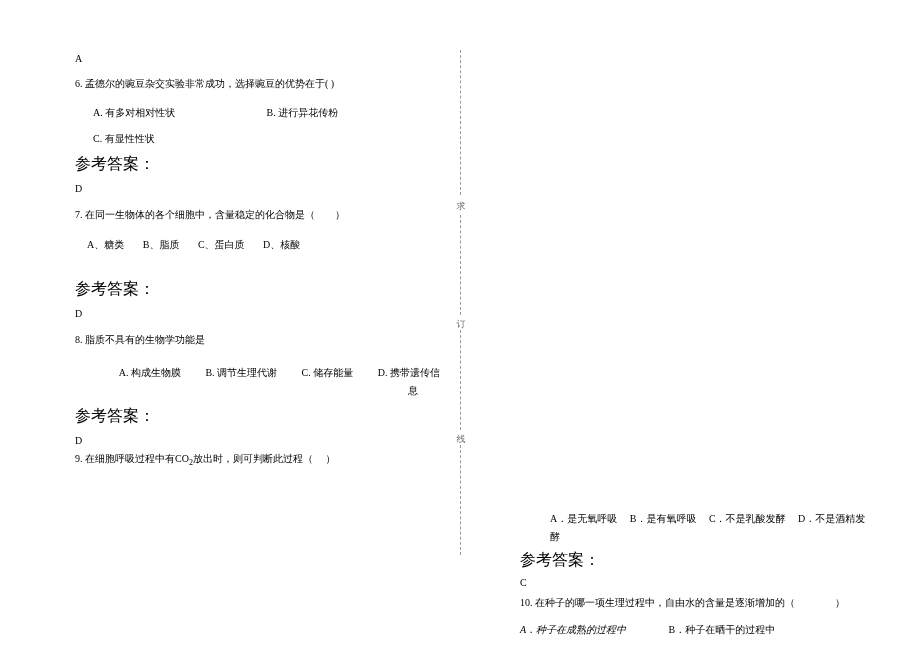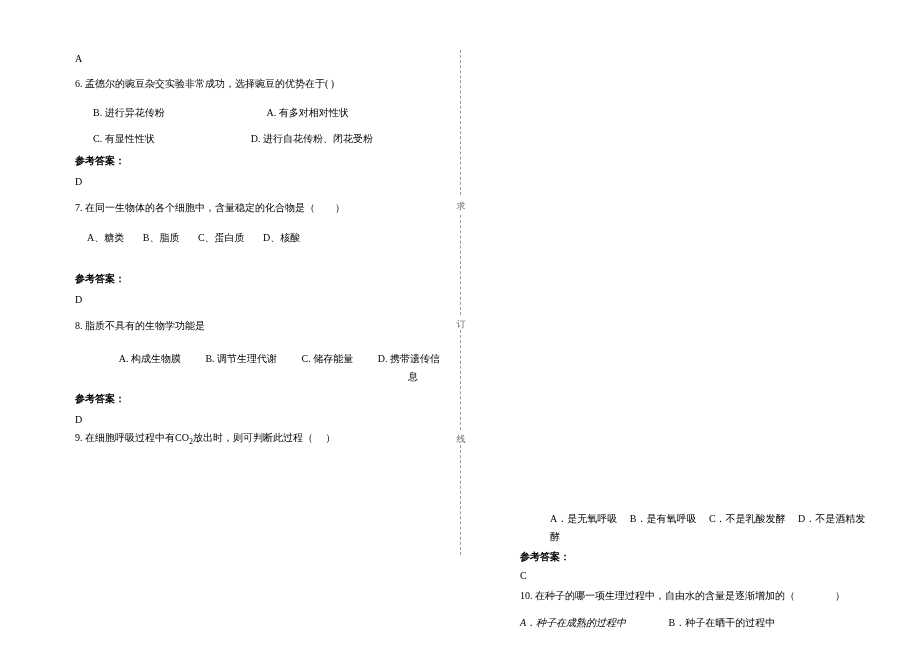--- a/index.html
+++ b/index.html
@@ -66,24 +66,24 @@
       padding-left: 18px;
       line-height: 1.8;
     }
     .option-row .opt {
       flex: 1;
     }
     .option-row .opt-wide {
       flex: 1.2;
     }
     .answer-label {
-      font-weight: bold;
+      font-weight: normal;
       margin-top: 6px;
       margin-bottom: 8px;
-      font-size: 10px;
+      font-size: 16px;
     }
     .answer-val {
       margin-bottom: 12px;
       font-size: 10px;
     }
     .options-inline {
       padding-left: 12px;
       line-height: 2;
       margin-bottom: 24px;
     }
@@ -125,27 +125,26 @@
     .q10-opts .o1 { display:inline-block; margin-right: 40px; font-style: italic; }
   </style>
 </head>
 <body>
 
 <div class="column column-left">
   <div class="question-line">A</div>
   <div class="question-line">6. 孟德尔的豌豆杂交实验非常成功，选择豌豆的优势在于(    )</div>
   <div style="height:4px;"></div>
   <div class="option-row">
+    <div class="opt">A. 有多对相对性状</div>
     <div class="opt">B. 进行异花传粉</div>
-    <div class="opt">A. 有多对相对性状</div>
   </div>
   <div style="height:2px;"></div>
   <div class="option-row">
     <div class="opt">C. 有显性性状</div>
-    <div class="opt-wide">D. 进行自花传粉、闭花受粉</div>
   </div>
   <div class="answer-label">参考答案：</div>
   <div class="answer-val">D</div>
 
   <div class="question-line">7. 在同一生物体的各个细胞中，含量稳定的化合物是（　　）</div>
   <div style="height:4px;"></div>
   <div class="options-inline">
     <span>A、糖类</span>
     <span>B、脂质</span>
     <span>C、蛋白质</span>

